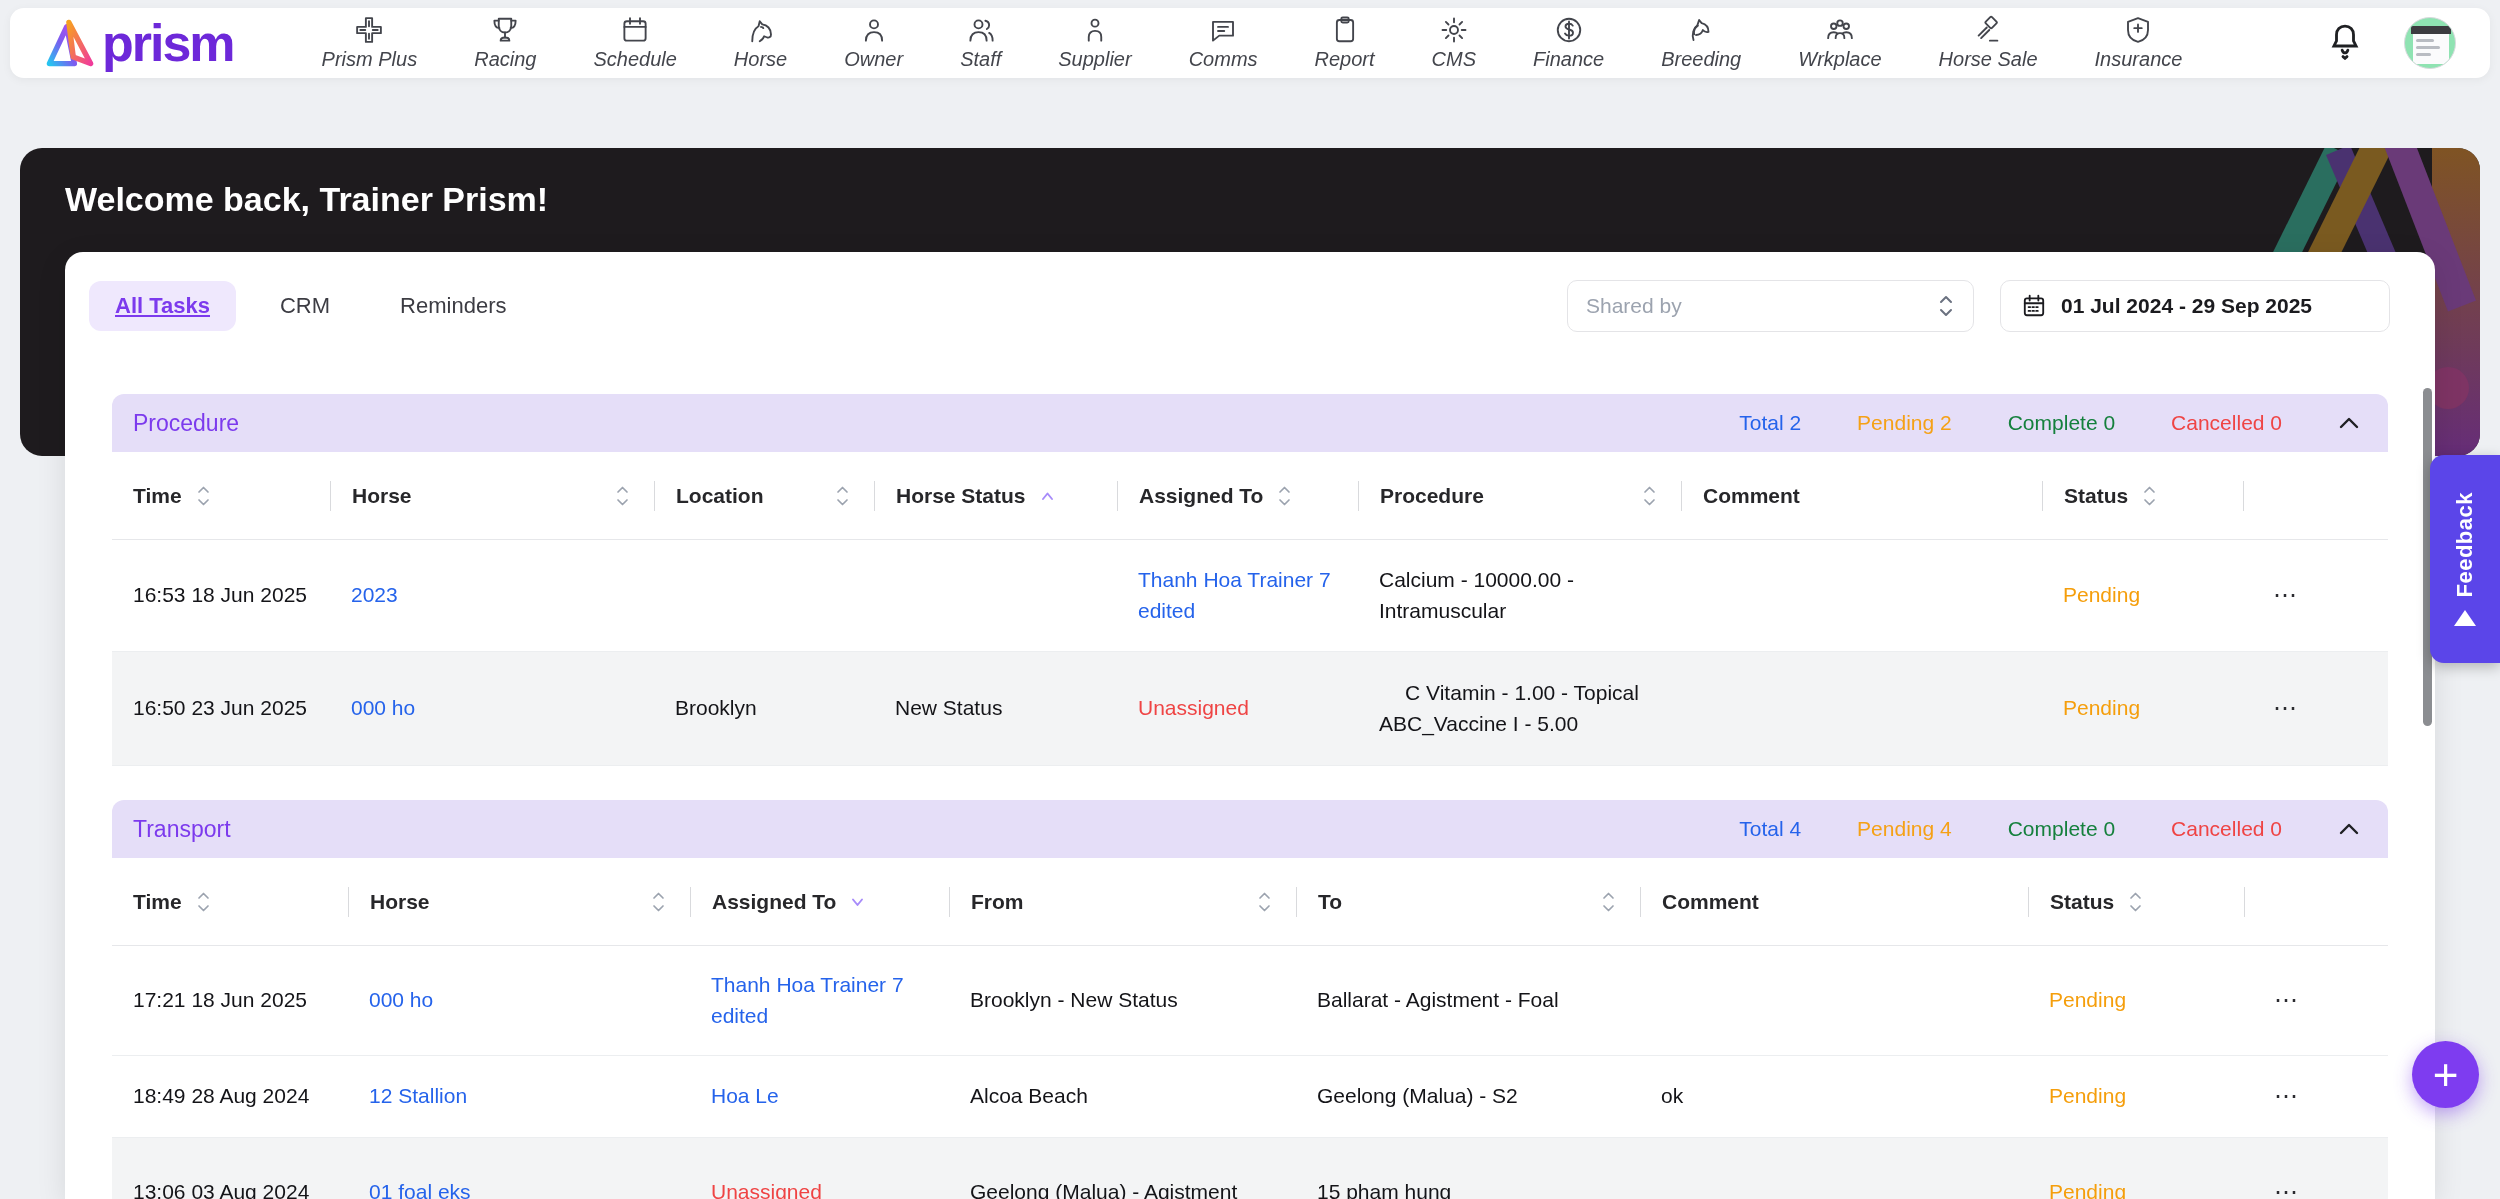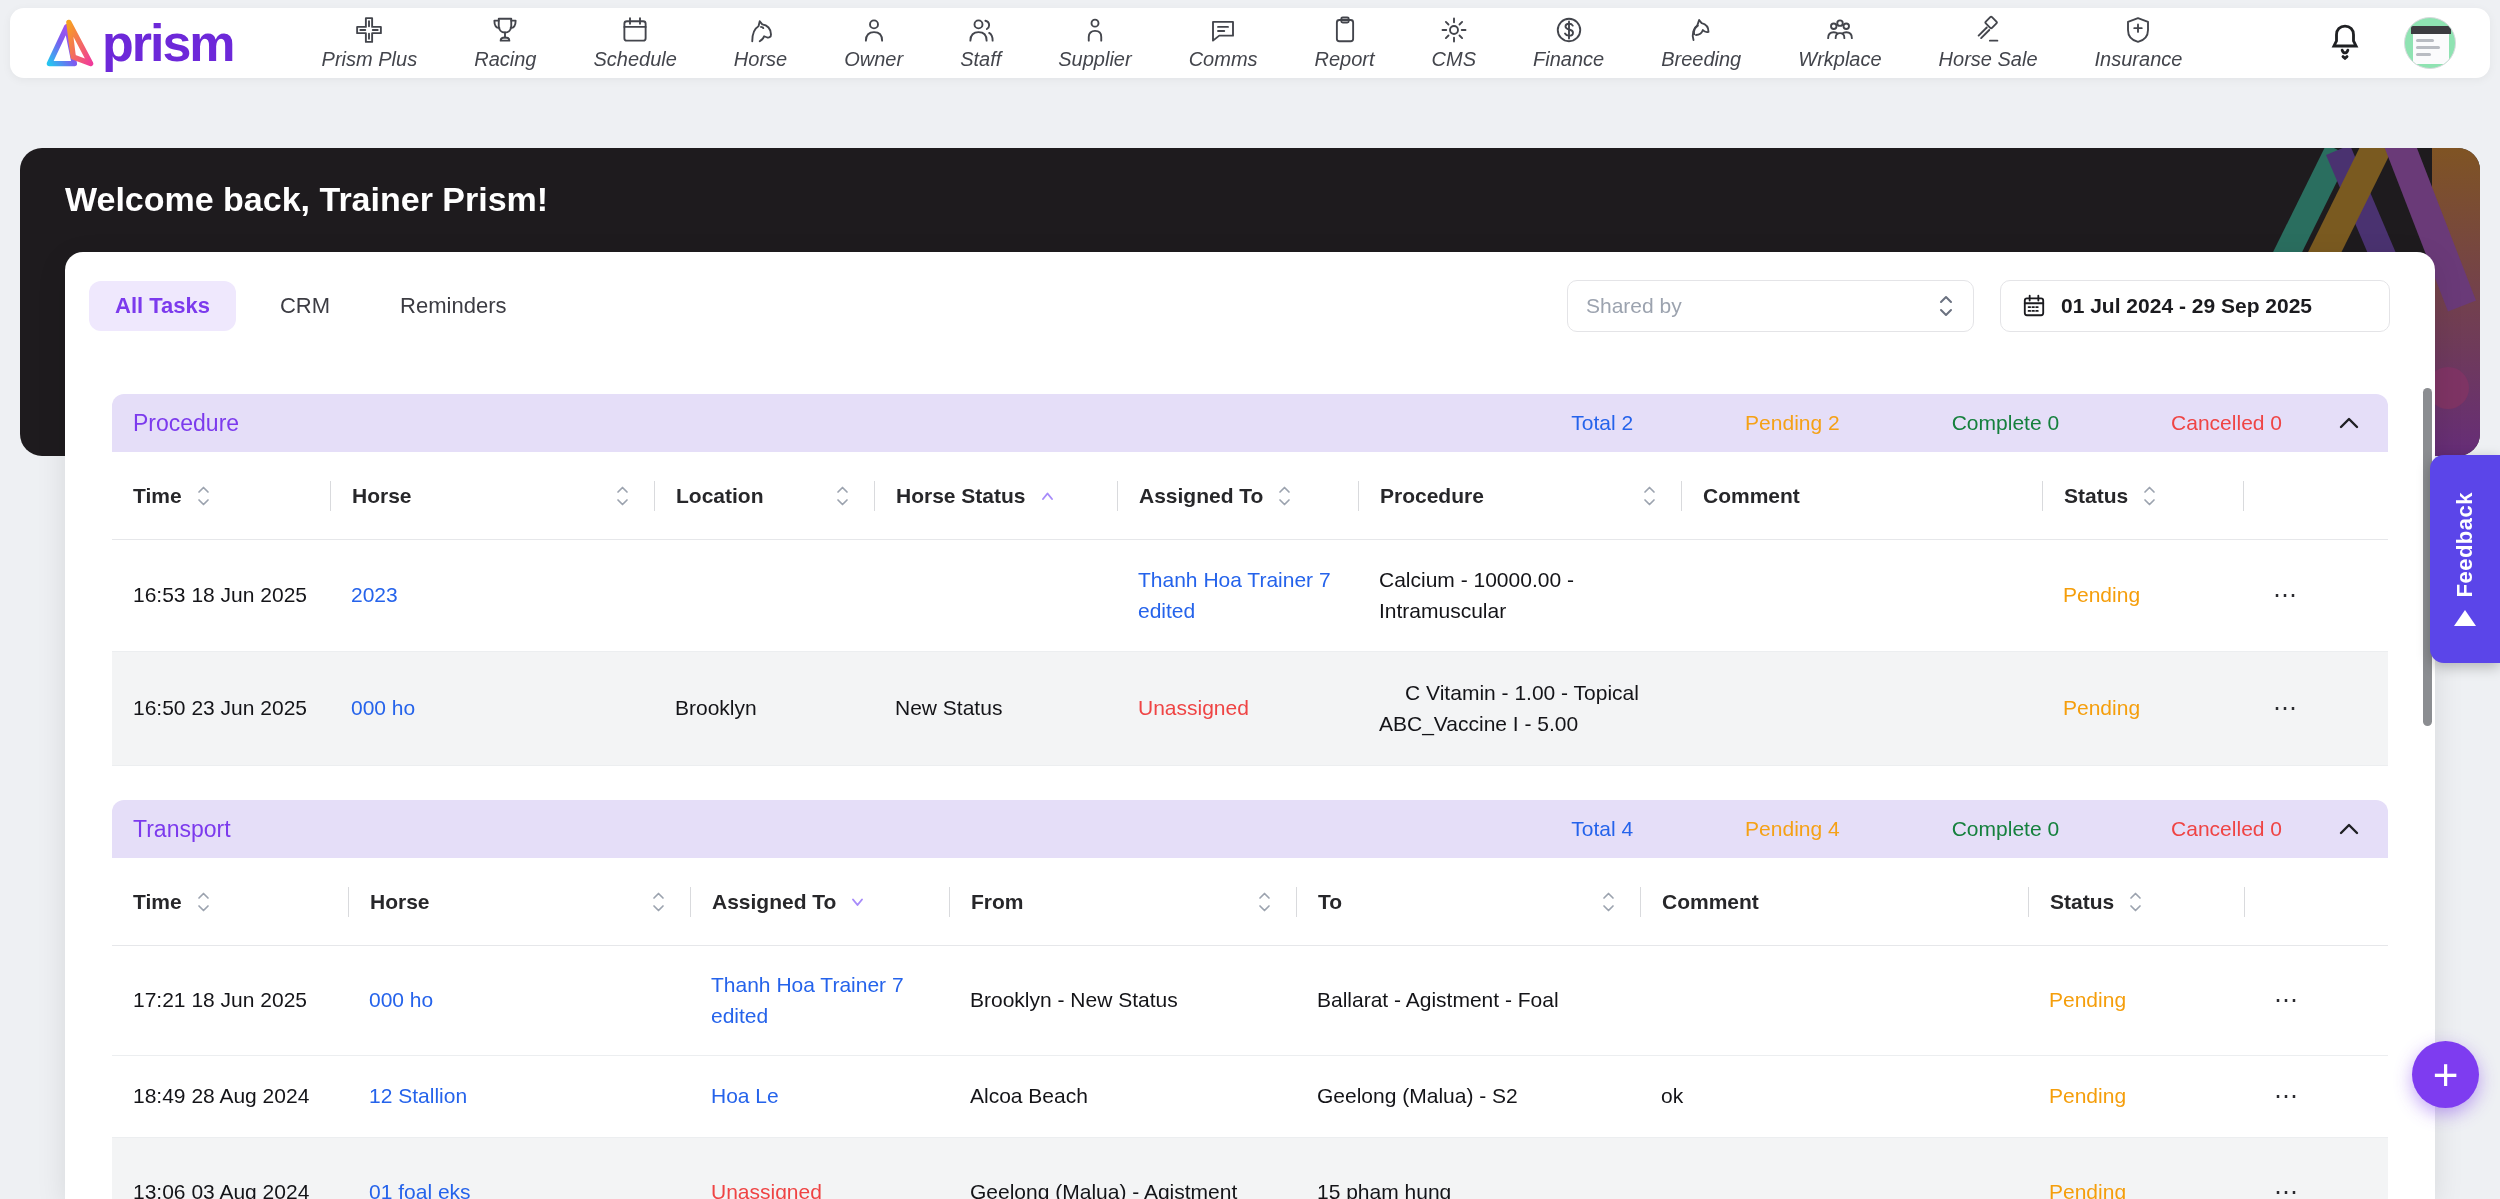--- a/index.html
+++ b/index.html
@@ -31,39 +31,39 @@
   .welcome { position:absolute; left:45px; top:32px; font-size:34px; font-weight:700; color:#ffffff; }
   .banner-art { position:absolute; right:0; top:0; height:308px; }
 
   
   .card { position:absolute; left:65px; top:252px; width:2370px; height:947px;
     background:#ffffff; border-radius:18px 18px 0 0; box-shadow:0 8px 30px rgba(0,0,0,.10);
     z-index:10; overflow:hidden; }
 
   .filters-row { display:flex; align-items:center; margin:28px 45px 0 24px; height:52px; }
   .tab { font-size:22px; color:#3c3c43; padding:12px 26px; cursor:pointer; white-space:nowrap; }
-  .tab.active { background:#efe8fd; color:#7c3aed; font-weight:600; border-radius:12px; }
+  .tab.active { background:#efe8fd; color:#7c3aed; font-weight:600; border-radius:12px;text-decoration:underline; }
   .tab + .tab { margin-left:18px; }
   .select-box { margin-left:auto; width:407px; height:52px; border:1px solid #e4e4e7; border-radius:10px;
     display:flex; align-items:center; padding:0 18px; cursor:pointer; background:#fff; }
   .select-placeholder { font-size:21px; color:#9ca3af; }
   .updown { margin-left:auto; }
   .updown svg, .cal svg { display:block; }
   .date-btn { margin-left:26px; width:390px; height:52px; border:1px solid #e4e4e7; border-radius:10px;
     display:flex; align-items:center; gap:14px; padding:0 20px; cursor:pointer; background:#fff; }
   .date-text { font-size:21px; font-weight:600; color:#1b1b1f; white-space:nowrap; }
 
   
   .section { margin:0 47px; }
   .section.first { margin-top:62px; }
   .section.second { margin-top:34px; }
   .sec-bar { height:58px; background:#e5def8; border-radius:12px 12px 0 0;
     display:flex; align-items:center; padding:0 28px 0 21px; }
   .sec-title { font-size:23px; font-weight:500; color:#7c3aed; }
-  .totals { margin-left:auto; display:flex; align-items:center; gap:112px; }
+  .totals { margin-left:auto; display:flex; align-items:center; gap:56px; }
   .tot { font-size:21px; font-weight:500; white-space:nowrap; }
   .tot.blue { color:#2563eb; } .tot.orange { color:#f5a116; }
   .tot.green { color:#15803d; } .tot.red { color:#ef4444; }
   .collapse { margin-left:56px; cursor:pointer; display:flex; align-items:center; }
 
   .grid { display:grid; align-items:center; }
   .p-grid { grid-template-columns:218px 324px 220px 243px 241px 323px 361px 201px 1fr; }
   .t-grid { grid-template-columns:236px 342px 259px 347px 344px 388px 216px 1fr; }
   .thead { height:88px; border-bottom:1px solid #e6e7ea; }
   .th { display:flex; align-items:center; gap:14px; padding:0 10px 0 21px; height:30px; font-size:21px;

